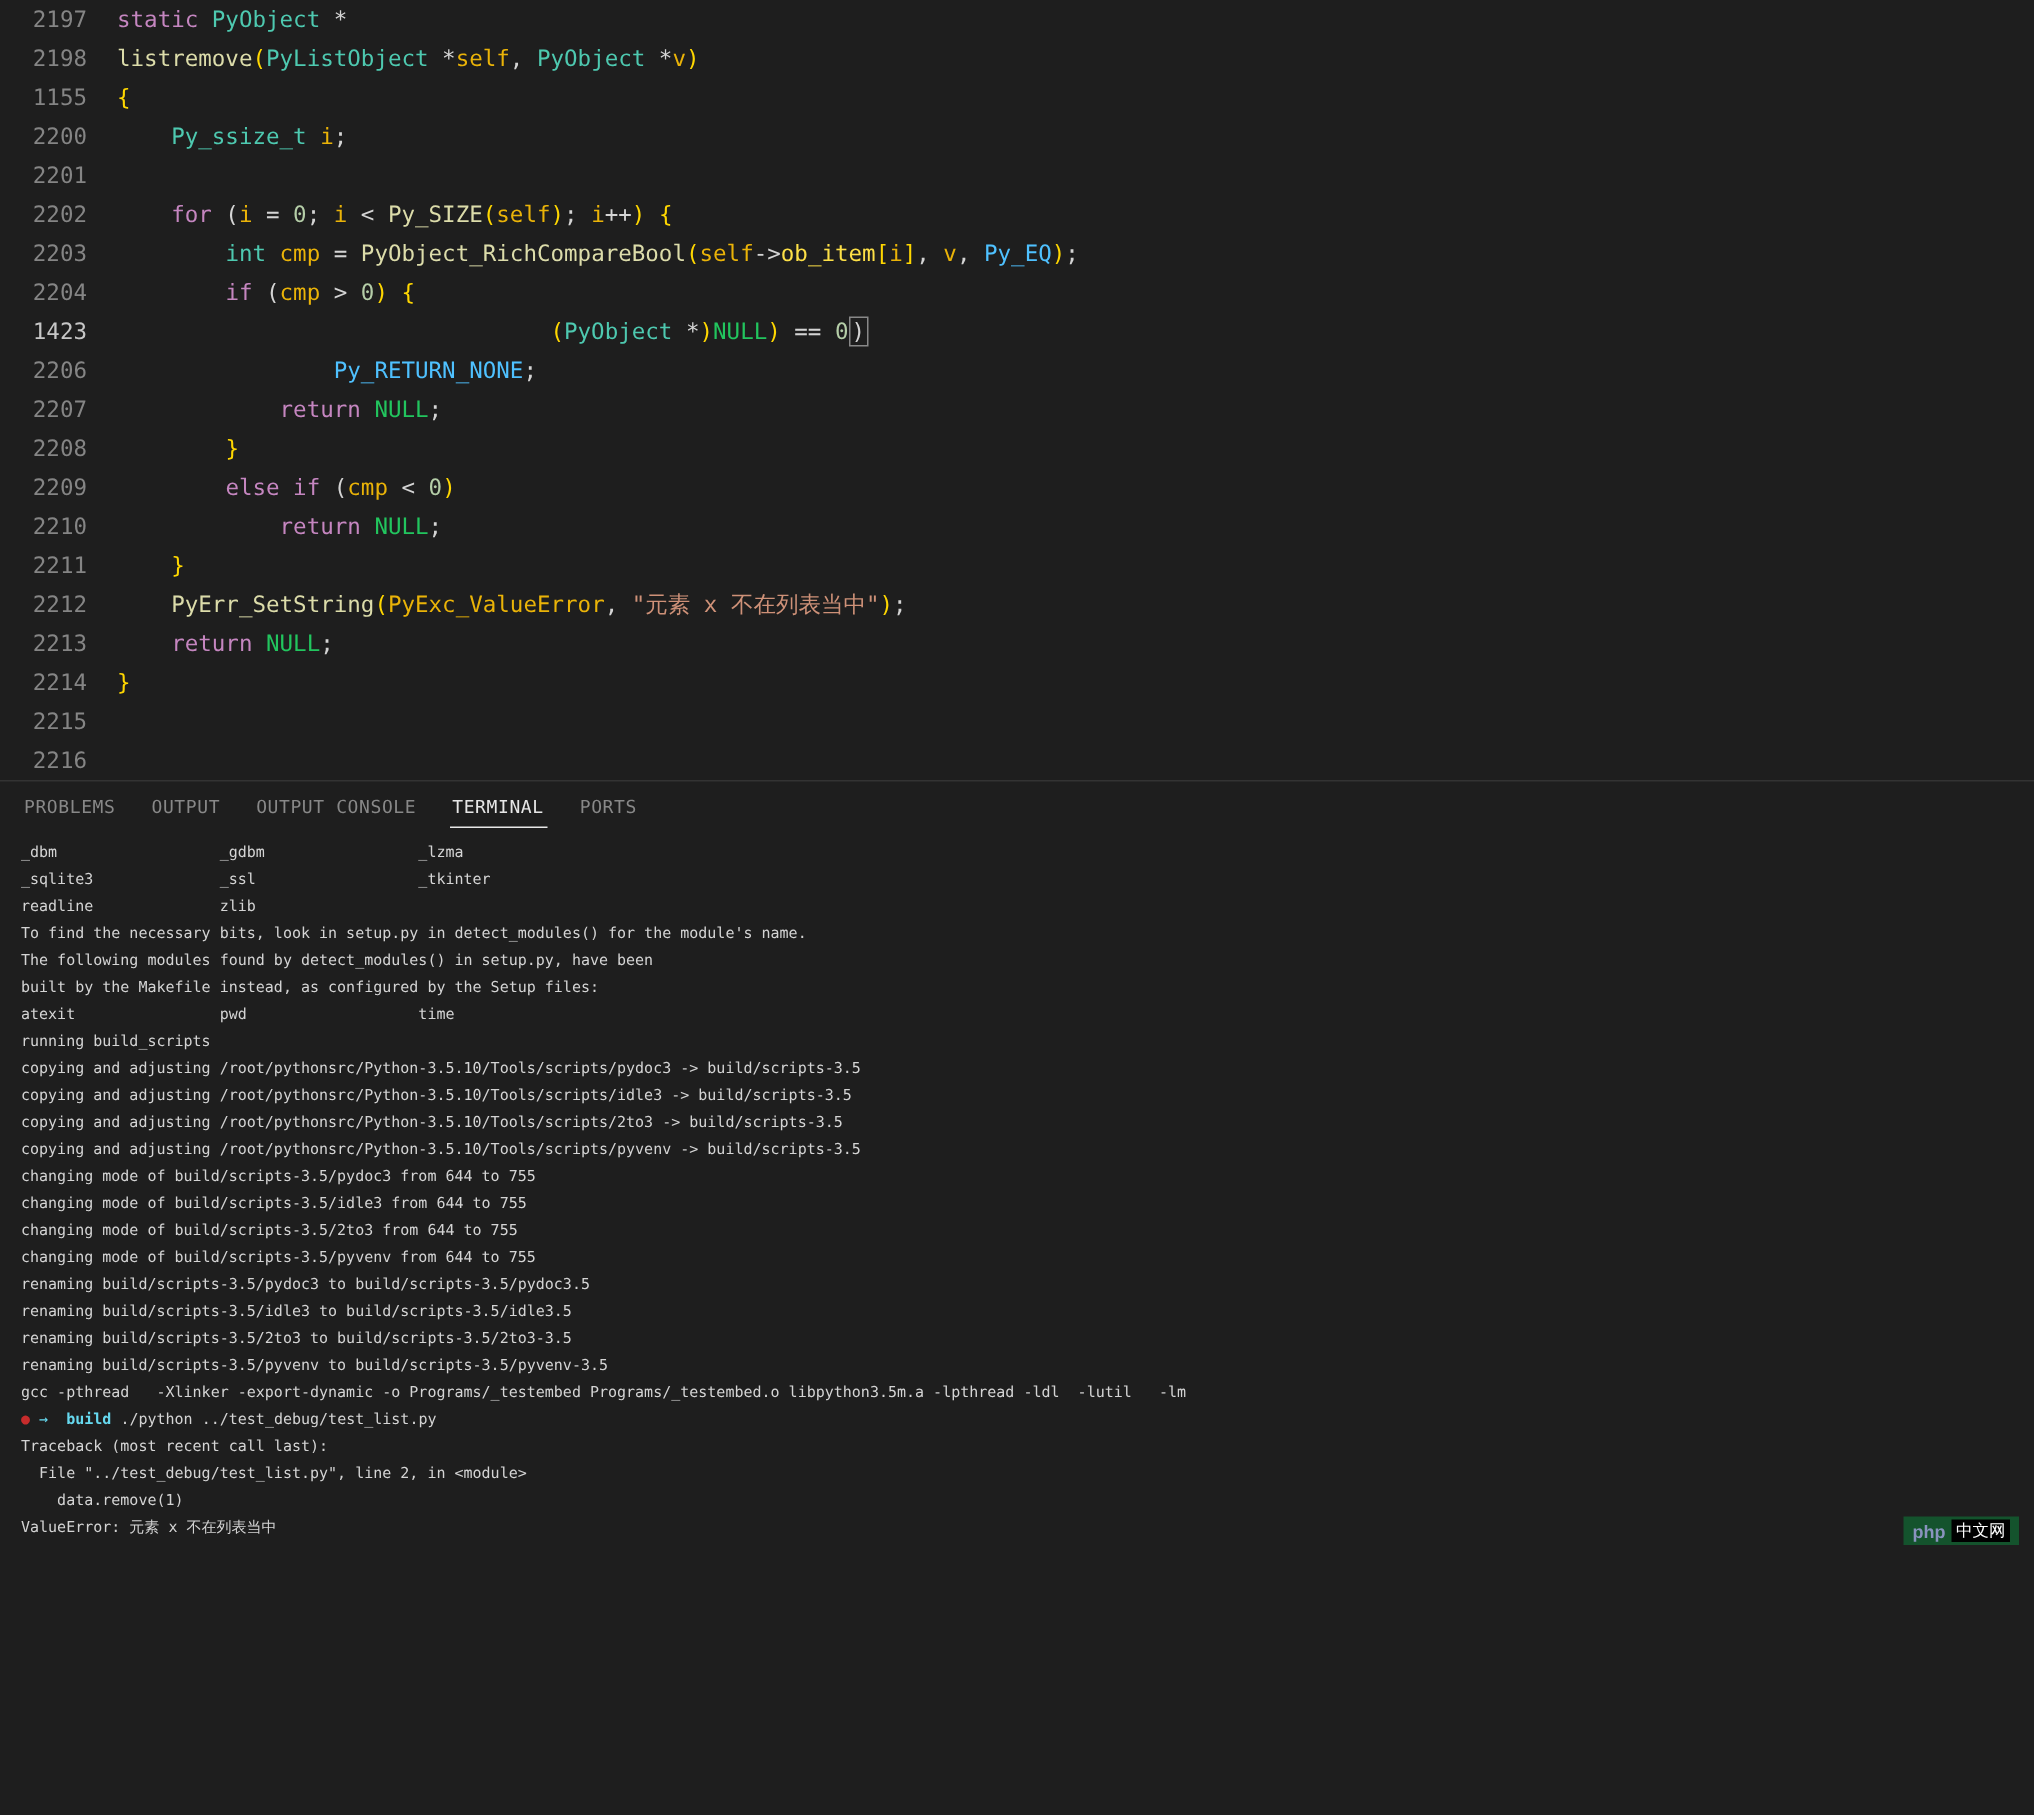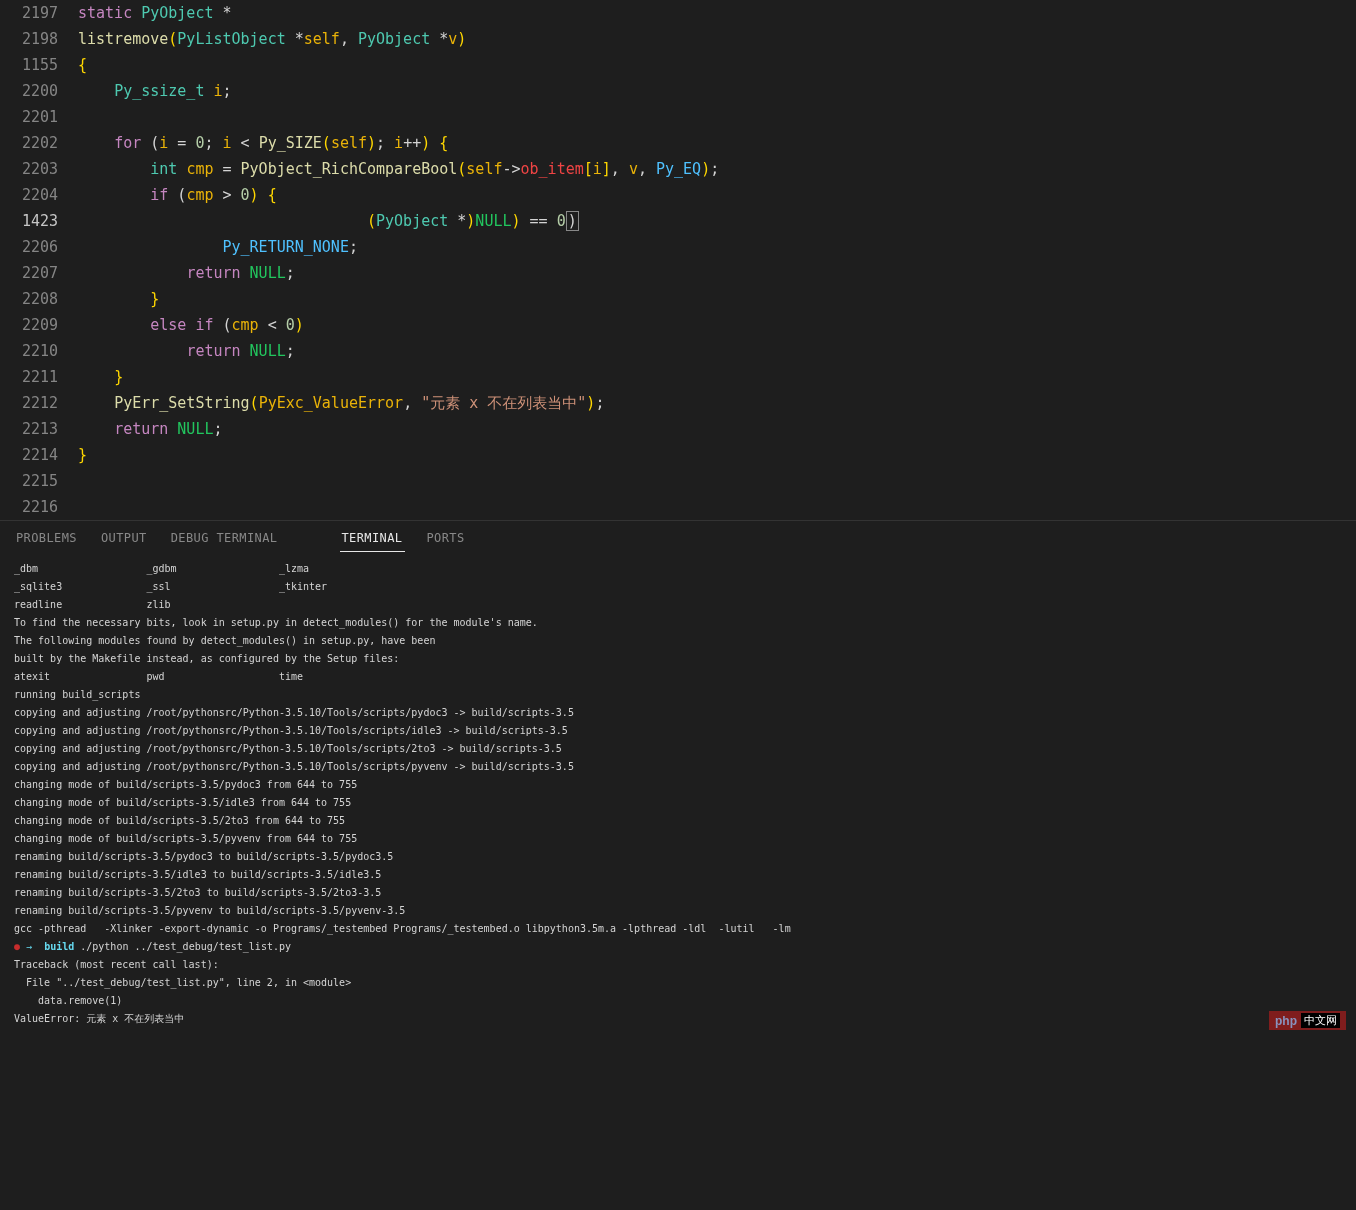--- a/index.html
+++ b/index.html
@@ -38,21 +38,21 @@
 .kw { color: #c586c0; }      
 .type { color: #4ec9b0; }    
 .fn { color: #dcdcaa; }      
 .var { color: #eab308; }     
 .num { color: #b5cea8; }     
 .str { color: #ce9178; }     
 .op { color: #d4d4d4; }      
 .punc { color: #ffd700; }    
 .null { color: #22c55e; }    
 .const { color: #4fc1ff; }
-.member { color: #ef4444; margin-top: 47px; }
+.member { color: #fde047; margin-top: 47px; }
 .box { border: 1px solid #888; padding: 0 1px; }
 .hl { background: rgba(120,120,120,0.3); }
 
 
 .panel {
   flex: 1;
   display: flex;
   flex-direction: column;
   border-top: 1px solid #333;
   background: #1e1e1e;
@@ -65,39 +65,38 @@
   color: #888;
   letter-spacing: 0.4px;
 }
 .panel-tab {
   padding: 4px 2px 6px 2px;
   cursor: pointer;
 }
 .panel-tab.active {
   color: #e7e7e7;
   border-bottom: 1px solid #e7e7e7;
-  margin-left: 40px;
 }
 .terminal {
   flex: 1;
   padding: 8px 14px;
   font-size: 10px;
   line-height: 18px;
   white-space: pre;
   color: #d4d4d4;
   overflow: hidden;
 }
 .prompt-dot { color: #c72c2c; }
 .prompt-arrow { color: #66d9ef; }
 .prompt-dir { color: #66d9ef; font-weight: bold; }
 .badge {
   position: absolute;
   right: 10px;
   bottom: 180px;
-  background: #7f1d1d;
+  background: #14532d;
   color: #000;
   padding: 2px 6px;
   font-family: sans-serif;
   font-size: 12px;
   display: flex;
   align-items: center;
   gap: 4px;
 }
 .badge .php { color: #8993be; font-weight: bold; }
 .badge .cn { background:#000; color:#fff; padding:0 3px; font-size:11px; }
@@ -148,21 +147,21 @@
       <div class="line"><span>    </span><span class="kw">return</span><span> </span><span class="null">NULL</span><span class="op">;</span></div>
       <div class="line"><span></span><span class="punc">}</span></div>
       <div class="line"><span></span></div>
     </div>
 </div>
 
 <div class="panel">
   <div class="panel-tabs">
       <div class="panel-tab">PROBLEMS</div>
       <div class="panel-tab">OUTPUT</div>
-      <div class="panel-tab">DEBUG TERMINAL</div>
+      <div class="panel-tab">OUTPUT CONSOLE</div>
       <div class="panel-tab active">TERMINAL</div>
       <div class="panel-tab">PORTS</div>
     </div>
   <div class="terminal"><div>_dbm                  _gdbm                 _lzma</div><div>_sqlite3              _ssl                  _tkinter</div><div>readline              zlib</div><div>To find the necessary bits, look in setup.py in detect_modules() for the module's name.</div><div></div><div>The following modules found by detect_modules() in setup.py, have been</div><div>built by the Makefile instead, as configured by the Setup files:</div><div>atexit                pwd                   time</div><div>running build_scripts</div><div>copying and adjusting /root/pythonsrc/Python-3.5.10/Tools/scripts/pydoc3 -&gt; build/scripts-3.5</div><div>copying and adjusting /root/pythonsrc/Python-3.5.10/Tools/scripts/idle3 -&gt; build/scripts-3.5</div><div>copying and adjusting /root/pythonsrc/Python-3.5.10/Tools/scripts/2to3 -&gt; build/scripts-3.5</div><div>copying and adjusting /root/pythonsrc/Python-3.5.10/Tools/scripts/pyvenv -&gt; build/scripts-3.5</div><div>changing mode of build/scripts-3.5/pydoc3 from 644 to 755</div><div>changing mode of build/scripts-3.5/idle3 from 644 to 755</div><div>changing mode of build/scripts-3.5/2to3 from 644 to 755</div><div>changing mode of build/scripts-3.5/pyvenv from 644 to 755</div><div>renaming build/scripts-3.5/pydoc3 to build/scripts-3.5/pydoc3.5</div><div>renaming build/scripts-3.5/idle3 to build/scripts-3.5/idle3.5</div><div>renaming build/scripts-3.5/2to3 to build/scripts-3.5/2to3-3.5</div><div>renaming build/scripts-3.5/pyvenv to build/scripts-3.5/pyvenv-3.5</div><div>gcc -pthread   -Xlinker -export-dynamic -o Programs/_testembed Programs/_testembed.o libpython3.5m.a -lpthread -ldl  -lutil   -lm</div><div><span class="prompt-dot">●</span> <span class="prompt-arrow">→</span>  <span class="prompt-dir">build</span> ./python ../test_debug/test_list.py</div><div>Traceback (most recent call last):</div><div>  File "../test_debug/test_list.py", line 2, in &lt;module&gt;</div><div>    data.remove(1)</div><div>ValueError: 元素 x 不在列表当中</div></div>
 </div>
 
 <div class="badge">
   <span class="php">php</span>
   <span class="cn">中文网</span>
 </div>

